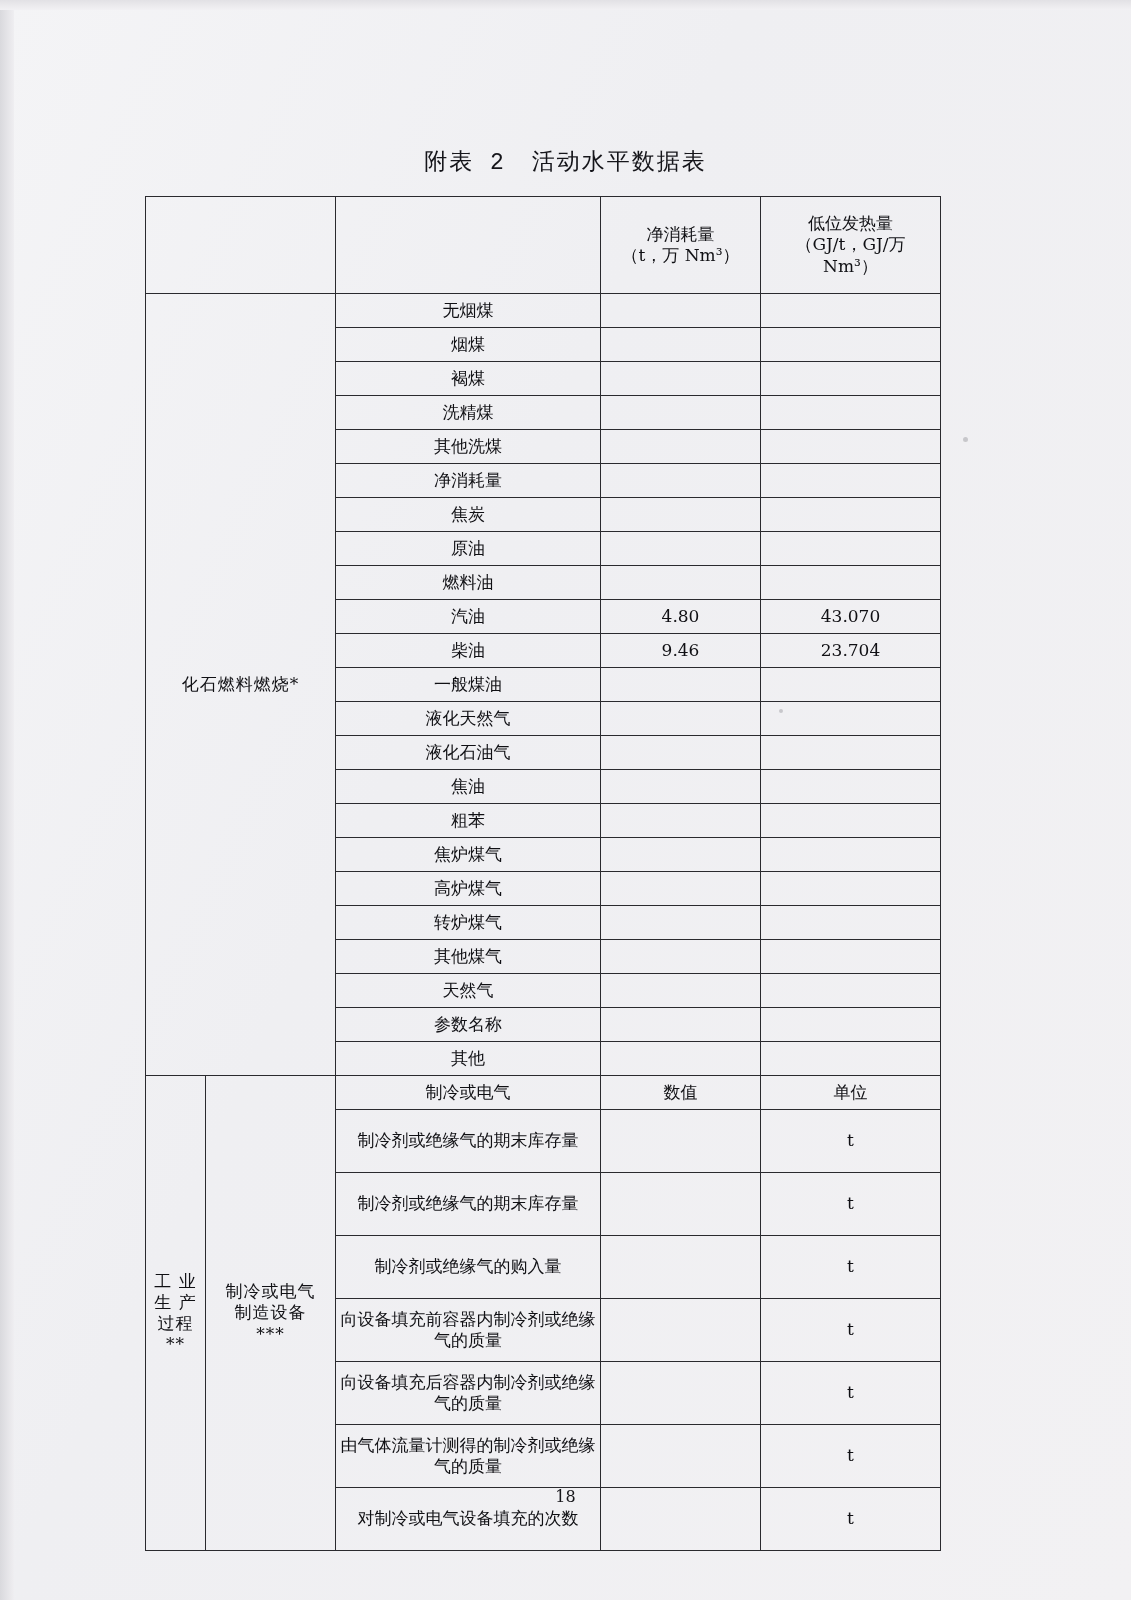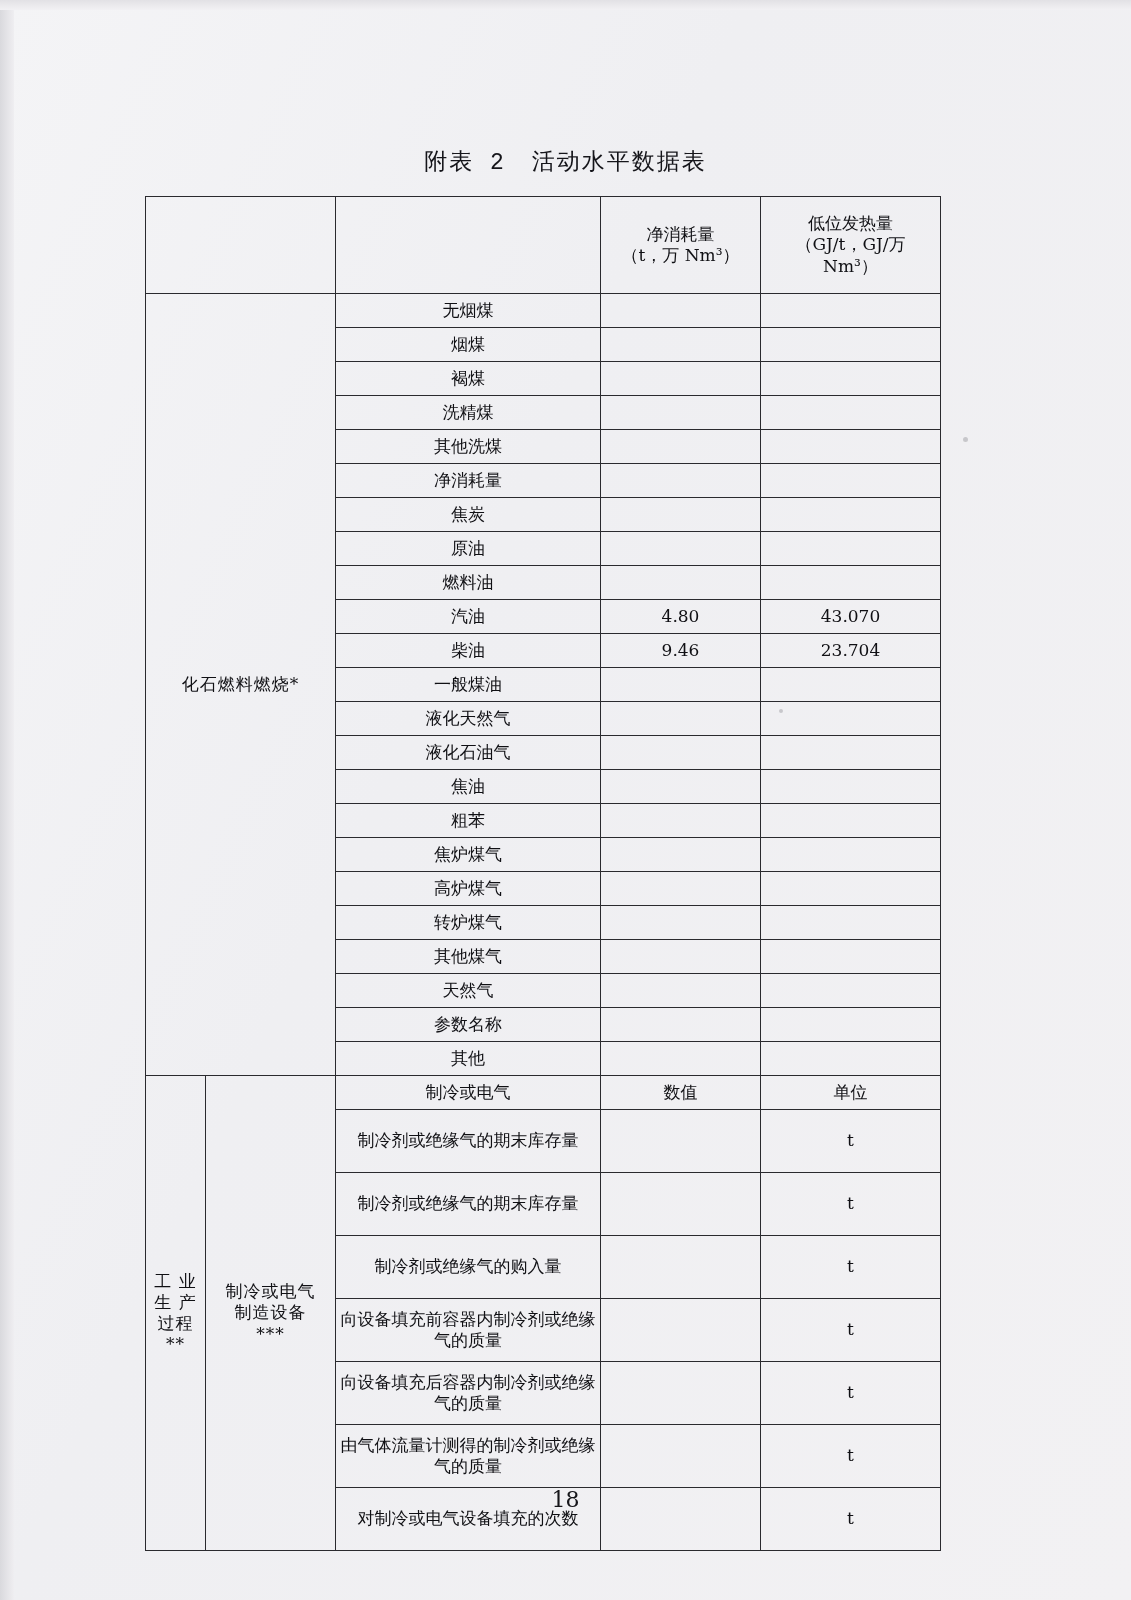--- a/index.html
+++ b/index.html
@@ -92,21 +92,21 @@
     font-size: 17px;
     line-height: 1.4;
     padding: 4px 10px;
   }
   .page-number {
     position: absolute;
     top: 1487px;
     left: 0;
     width: 100%;
     text-align: center;
-    font-size: 22px;
+    font-size: 16px;
     color: #16161a;
     font-family: "DejaVu Serif", "Liberation Serif", serif;
   }
   .speck {
     position: absolute;
     background: #b9b9bd;
     border-radius: 50%;
     opacity: .75;
   }
 </style>

